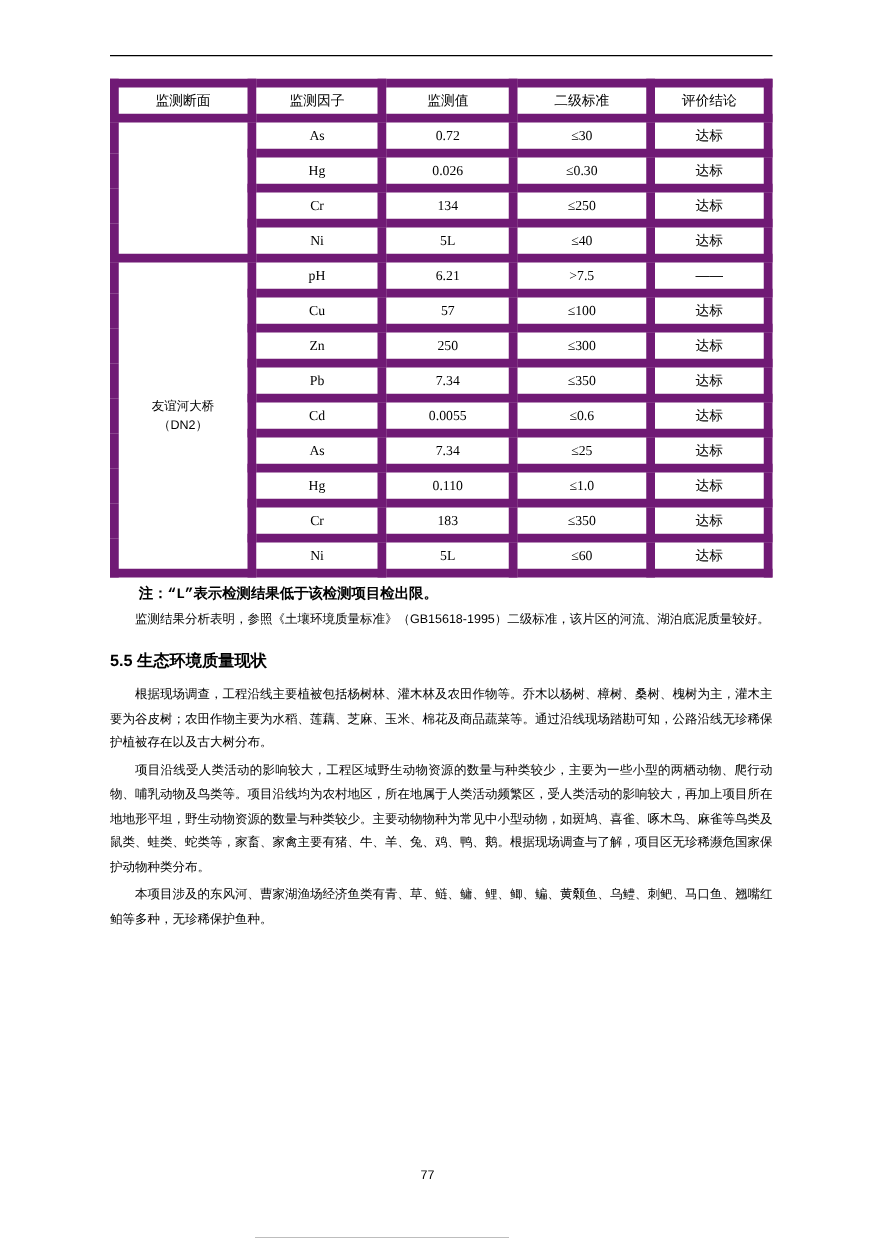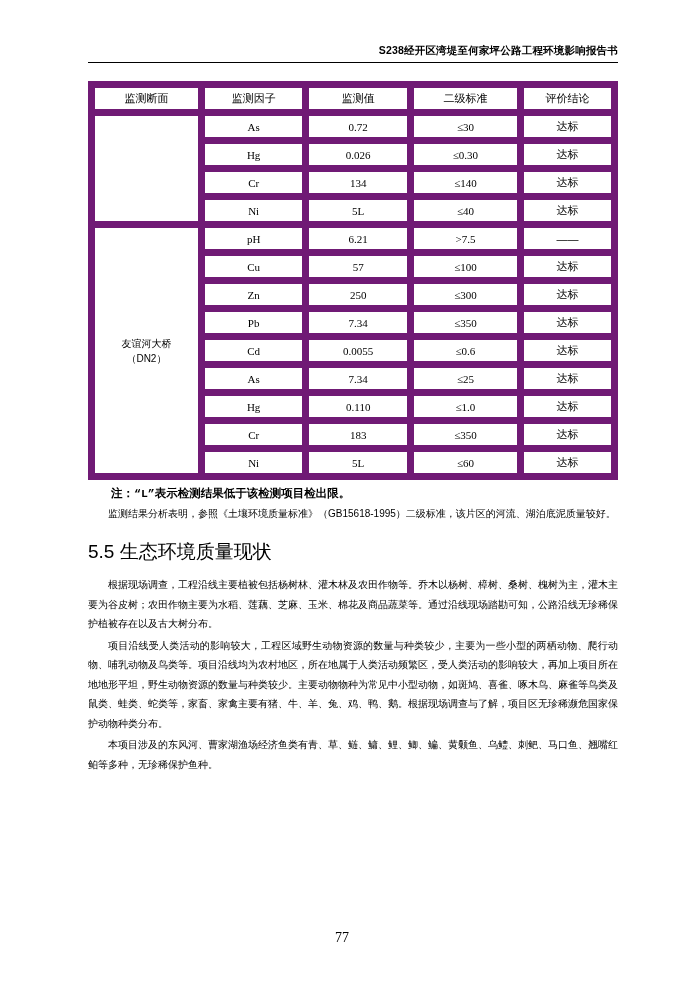--- a/index.html
+++ b/index.html
@@ -78,43 +78,42 @@
   p.para {
     font-size: 10px;
     font-family: "Liberation Sans", "DejaVu Sans", sans-serif;
     line-height: 1.95;
     margin: 0 0 2px 0;
     text-indent: 2em;
     text-align: justify;
     text-justify: inter-ideograph;
   }
   h2.section {
-    font-size: 19px;
-    font-family: "Liberation Sans", "DejaVu Sans", sans-serif;
-    font-weight: normal;
+    font-size: 13px;
+    font-family: "Liberation Sans", "DejaVu Sans", sans-serif;
+    font-weight: bold;
     margin: 12px 0 6px 0;
     line-height: 1.8;
   }
   .footer {
     position: absolute;
     left: 0;
     right: 16px;
     bottom: 44px;
     text-align: center;
-    font-size: 14px;
-    font-family: Liberation Serif, serif;
+    font-size: 10px;
+    font-family: Liberation Sans, sans-serif;
   }
 </style>
 </head>
 <body>
 
 <div class="page">
   <div class="content">
 
-    <div class="header">S238经开区湾堤至何家坪公路工程环境影响报告书</div>
     <div class="header-rule"></div>
 
     <table class="data">
       <colgroup>
         <col style="width:21%">
         <col style="width:20%">
         <col style="width:20%">
         <col style="width:21%">
         <col style="width:18%">
       </colgroup>
@@ -138,21 +137,21 @@
         </tr>
         <tr>
           <td>Hg</td>
           <td>0.026</td>
           <td>≤0.30</td>
           <td class="cn">达标</td>
         </tr>
         <tr>
           <td>Cr</td>
           <td>134</td>
-          <td>≤140</td>
+          <td>≤250</td>
           <td class="cn">达标</td>
         </tr>
         <tr>
           <td>Ni</td>
           <td>5L</td>
           <td>≤40</td>
           <td class="cn">达标</td>
         </tr>
 
         <tr>

